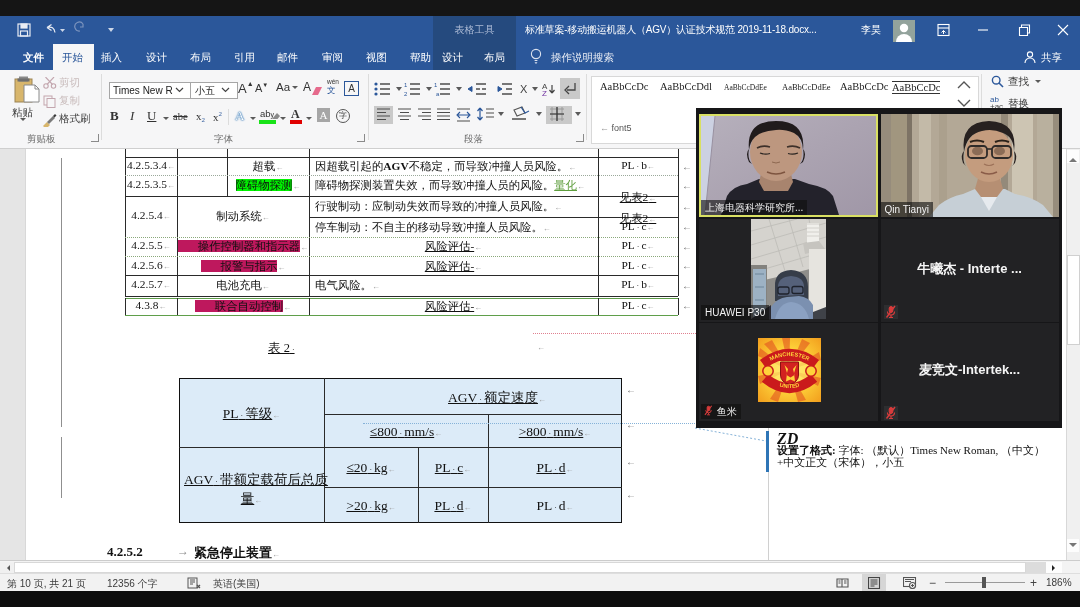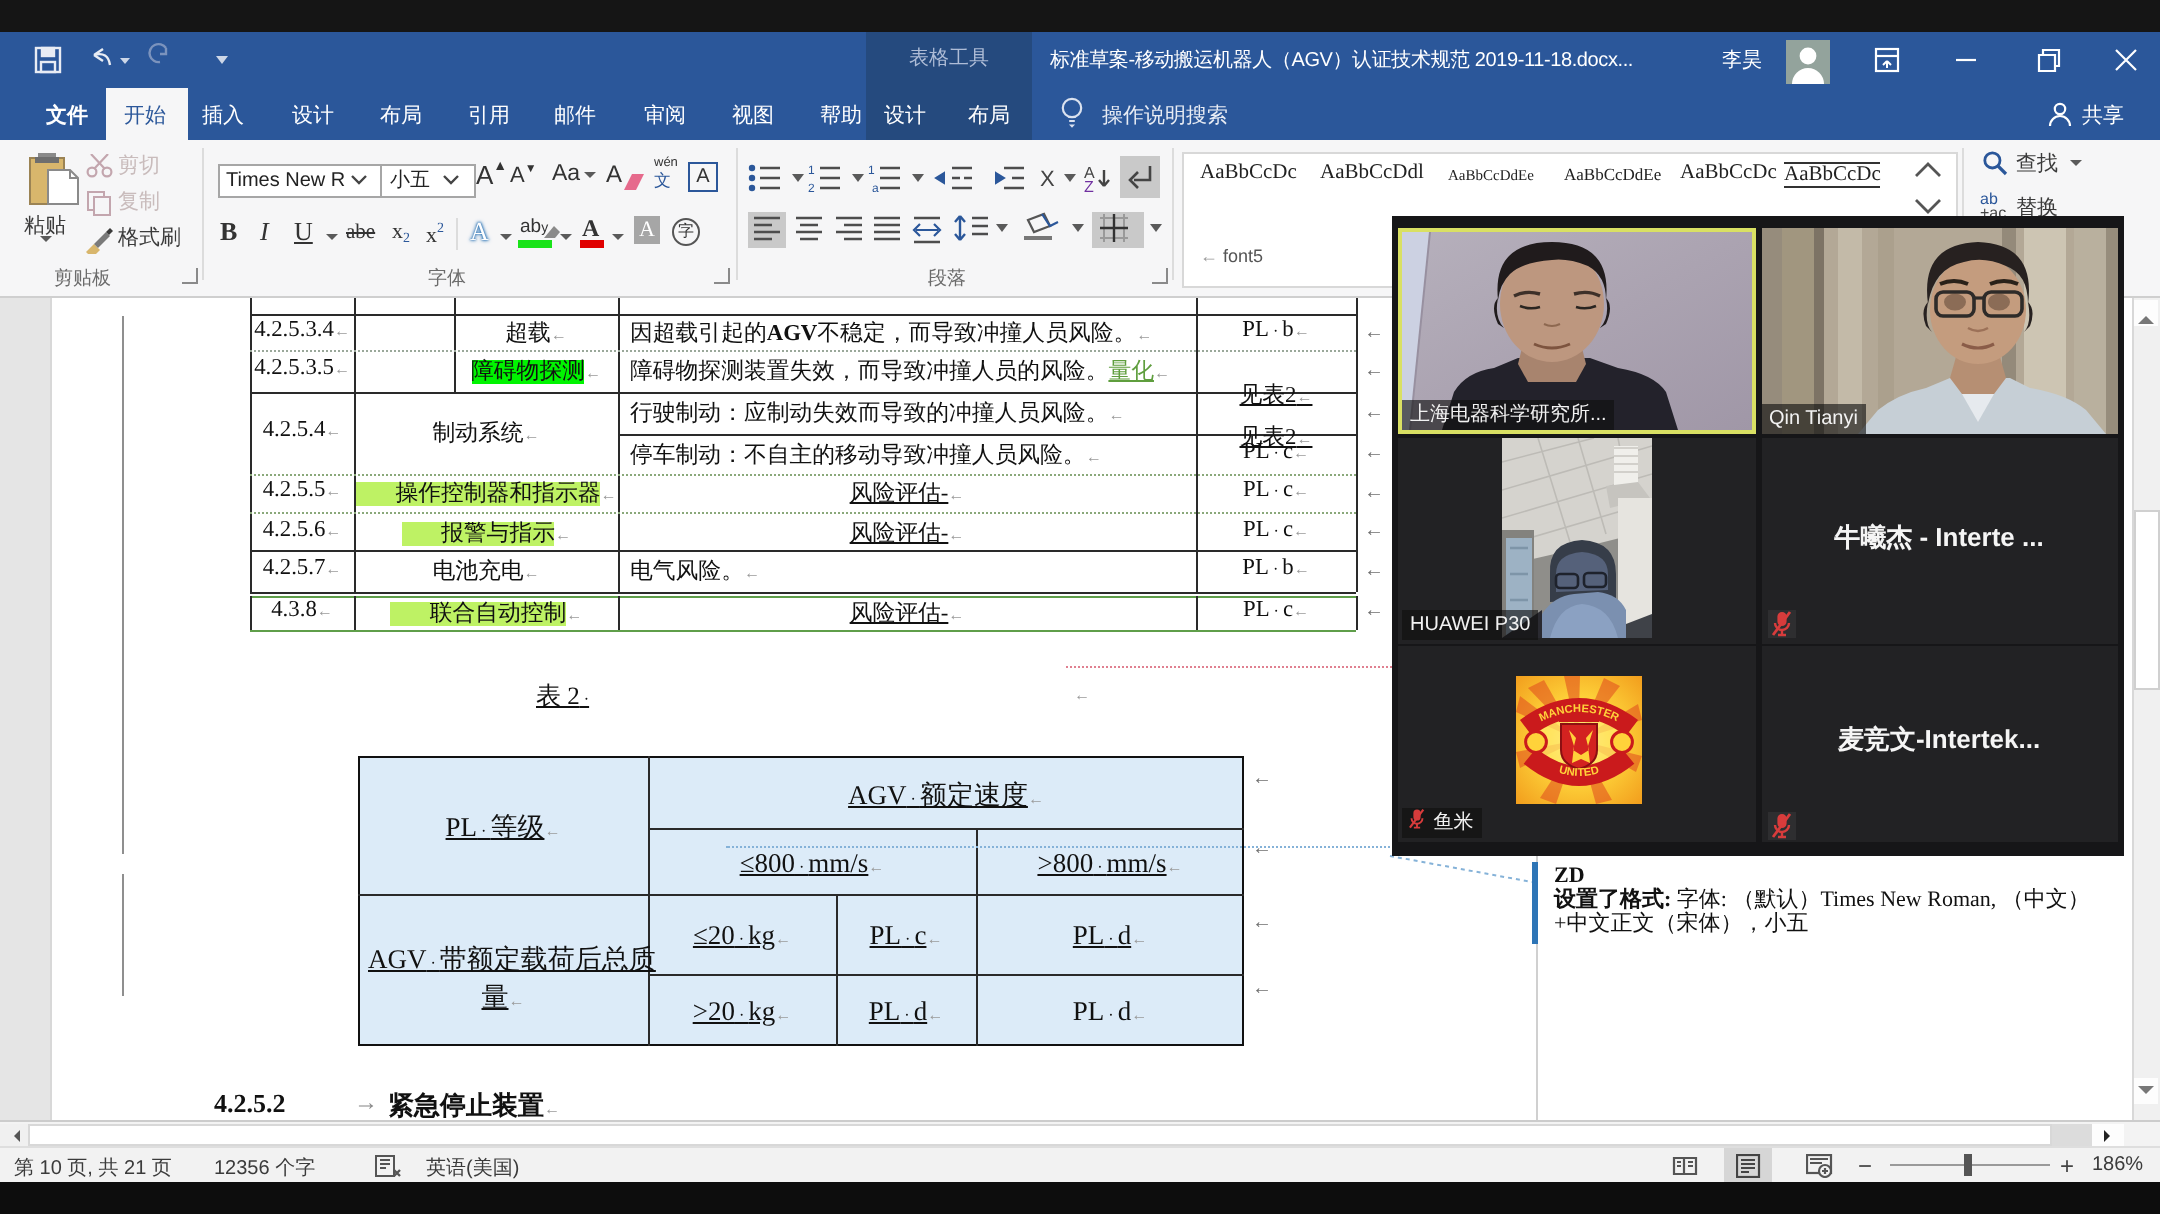--- a/index.html
+++ b/index.html
@@ -8,21 +8,21 @@
 #title{left:0;top:16px;width:1080px;height:28px;background:#2b579a;}
 #tabs{left:0;top:44px;width:1080px;height:26px;background:#2b579a;}
 #ribbon{left:0;top:70px;width:1080px;height:78px;background:#f6f6f7;border-bottom:1px solid #cfcfcf;}
 #doc{left:0;top:149px;width:1080px;height:411px;background:#fff;overflow:hidden;}
 #hscroll{left:0;top:560px;width:1080px;height:13px;background:#f3f3f3;border-top:1px solid #cccccc;}
 #status{left:0;top:573px;width:1080px;height:18px;background:#f2f2f2;border-top:1px solid #dedede;font-size:10px;color:#3b3b3b;}
 #barbot{left:0;top:591px;width:1080px;height:16px;background:#0d0d0d;}
 .ct{color:#fff;font-size:10.5px;}
 .serif{font-family:"Liberation Serif",serif;}
 .pm{color:#9a9a9a;font-size:8px;font-family:"Liberation Sans",sans-serif;}
-.hl-y{background:#bef264;padding-left:20px;}
+.hl-y{background:#be185d;padding-left:20px;}
 .hl-g{background:#00f400;}
 .blue{color:#2e75b6;}
 .green{color:#5f9e3e;}
 .lnk{color:#2e75b6;text-decoration:underline;margin-top:12px;}
 .cellt{position:absolute;font-family:"Liberation Serif",serif;font-size:11.4px;color:#111;white-space:nowrap;}
 .vline{position:absolute;background:#2a2a2a;width:1px;}
 .hline{position:absolute;background:#2a2a2a;height:1px;}
 .dotg{position:absolute;height:0;border-top:1px dotted #8aa87a;}
 .glin{position:absolute;background:#5f9e4a;height:1px;}
 .arr{position:absolute;color:#6f6f6f;font-size:10px;line-height:10px;}
@@ -352,21 +352,21 @@
   <div class="pm abs" style="left:537px;top:194px;">←</div>
 
   <div class="abs" style="left:179px;top:229px;width:443px;height:145px;background:#dcebf8;border:1px solid #111;box-sizing:border-box;"></div>
   <div class="vline" style="left:324px;top:229px;height:145px;"></div>
   <div class="vline" style="left:418px;top:298px;height:76px;"></div>
   <div class="vline" style="left:488px;top:265px;height:109px;"></div>
   <div class="hline" style="left:324px;top:265px;width:298px;"></div>
   <div class="hline" style="left:179px;top:298px;width:443px;"></div>
   <div class="hline" style="left:324px;top:338px;width:298px;"></div>
   <div class="cellt blue" style="left:179px;top:256px;width:145px;text-align:center;font-size:13.5px;"><span style="text-decoration:underline">PL<span style="font-size:8px"> · </span>等级</span><span class="pm">←</span></div>
-  <div class="cellt blue" style="left:324px;top:240px;width:298px;text-align:center;font-size:13.5px;"><span style="text-decoration:underline">AGV<span style="font-size:8px"> · </span>额定速度</span><span class="pm">←</span></div>
+  <div class="cellt blue" style="left:324px;top:240px;width:298px;text-align:center;font-size:13.5px;padding-left:24px;"><span style="text-decoration:underline">AGV<span style="font-size:8px"> · </span>额定速度</span><span class="pm">←</span></div>
   <div class="cellt blue" style="left:324px;top:275px;width:164px;text-align:center;font-size:13.5px;"><span style="text-decoration:underline">≤800<span style="font-size:8px"> · </span>mm/s</span><span class="pm">←</span></div>
   <div class="cellt blue" style="left:488px;top:275px;width:134px;text-align:center;font-size:13.5px;"><span style="text-decoration:underline">&gt;800<span style="font-size:8px"> · </span>mm/s</span><span class="pm">←</span></div>
   <div class="cellt blue" style="left:184px;top:322px;width:135px;text-align:center;font-size:13.5px;line-height:17px;"><span style="text-decoration:underline">AGV<span style="font-size:8px"> · </span>带额定载荷后总质<br>量</span><span class="pm">←</span></div>
   <div class="cellt blue" style="left:324px;top:311px;width:94px;text-align:center;font-size:13.5px;"><span style="text-decoration:underline">≤20<span style="font-size:8px"> · </span>kg</span><span class="pm">←</span></div>
   <div class="cellt blue" style="left:418px;top:311px;width:70px;text-align:center;font-size:13.5px;"><span style="text-decoration:underline">PL<span style="font-size:8px"> · </span>c</span><span class="pm">←</span></div>
   <div class="cellt blue" style="left:488px;top:311px;width:134px;text-align:center;font-size:13.5px;"><span style="text-decoration:underline">PL<span style="font-size:8px"> · </span>d</span><span class="pm">←</span></div>
   <div class="cellt blue" style="left:324px;top:349px;width:94px;text-align:center;font-size:13.5px;"><span style="text-decoration:underline">&gt;20<span style="font-size:8px"> · </span>kg</span><span class="pm">←</span></div>
   <div class="cellt blue" style="left:418px;top:349px;width:70px;text-align:center;font-size:13.5px;"><span style="text-decoration:underline">PL<span style="font-size:8px"> · </span>d</span><span class="pm">←</span></div>
   <div class="cellt blue" style="left:488px;top:349px;width:134px;text-align:center;font-size:13.5px;"><span style="">PL<span style="font-size:8px"> · </span>d</span><span class="pm">←</span></div>
 
@@ -375,21 +375,21 @@
   <div class="arr" style="left:626px;top:308px;">←</div>
   <div class="arr" style="left:626px;top:341px;">←</div>
 
   <div class="abs" style="left:363px;top:274px;width:332px;height:0;border-top:1px dotted #85b2d8;"></div>
   <svg class="abs" style="left:694px;top:274px" width="75" height="20">
       <path d="M1 5 L72 18" stroke-dasharray="2,2" stroke="#85b2d8" fill="none" stroke-width="1"></path>
     </svg>
 
   <div class="vline" style="left:768px;top:0;height:411px;background:#d0d0d0;"></div>
   <div class="abs" style="left:766px;top:282px;width:3px;height:41px;background:#2e75b6;"></div>
-  <div class="abs serif" style="left:777px;top:284px;font-size:11px;color:#111;line-height:11px;"><b>ZD</b></div>
+  <div class="abs serif" style="left:777px;top:284px;font-size:16px;color:#111;line-height:11px;font-style:italic;"><b>ZD</b></div>
   <div class="abs serif" style="left:777px;top:296px;font-size:11px;color:#111;line-height:11px;white-space:nowrap;"><b>设置了格式:</b> 字体: （默认）Times New Roman, （中文）</div>
   <div class="abs serif" style="left:777px;top:308px;font-size:11px;color:#111;line-height:11px;">+中文正文（宋体），小五</div>
 
   <div class="abs serif" style="left:107px;top:395px;font-size:13px;font-weight:bold;color:#111;">4.2.5.2</div>
   <div class="abs serif" style="left:177px;top:395px;font-size:12px;color:#8a8a8a;">→</div>
   <div class="abs serif" style="left:194px;top:395px;font-size:13px;font-weight:bold;color:#111;">紧急停止装置<span class="pm" style="font-weight:normal">←</span></div>
 
   <div class="abs" style="left:1066px;top:0;width:14px;height:411px;background:#f0f0f0;border-left:1px solid #d8d8d8;"></div>
   <div class="abs" style="left:1067px;top:106px;width:13px;height:90px;background:#ffffff;border:1px solid #d0d0d0;box-sizing:border-box;"></div>
   <div class="abs" style="left:1067px;top:1px;width:12px;height:13px;background:#fdfdfd;"></div>

